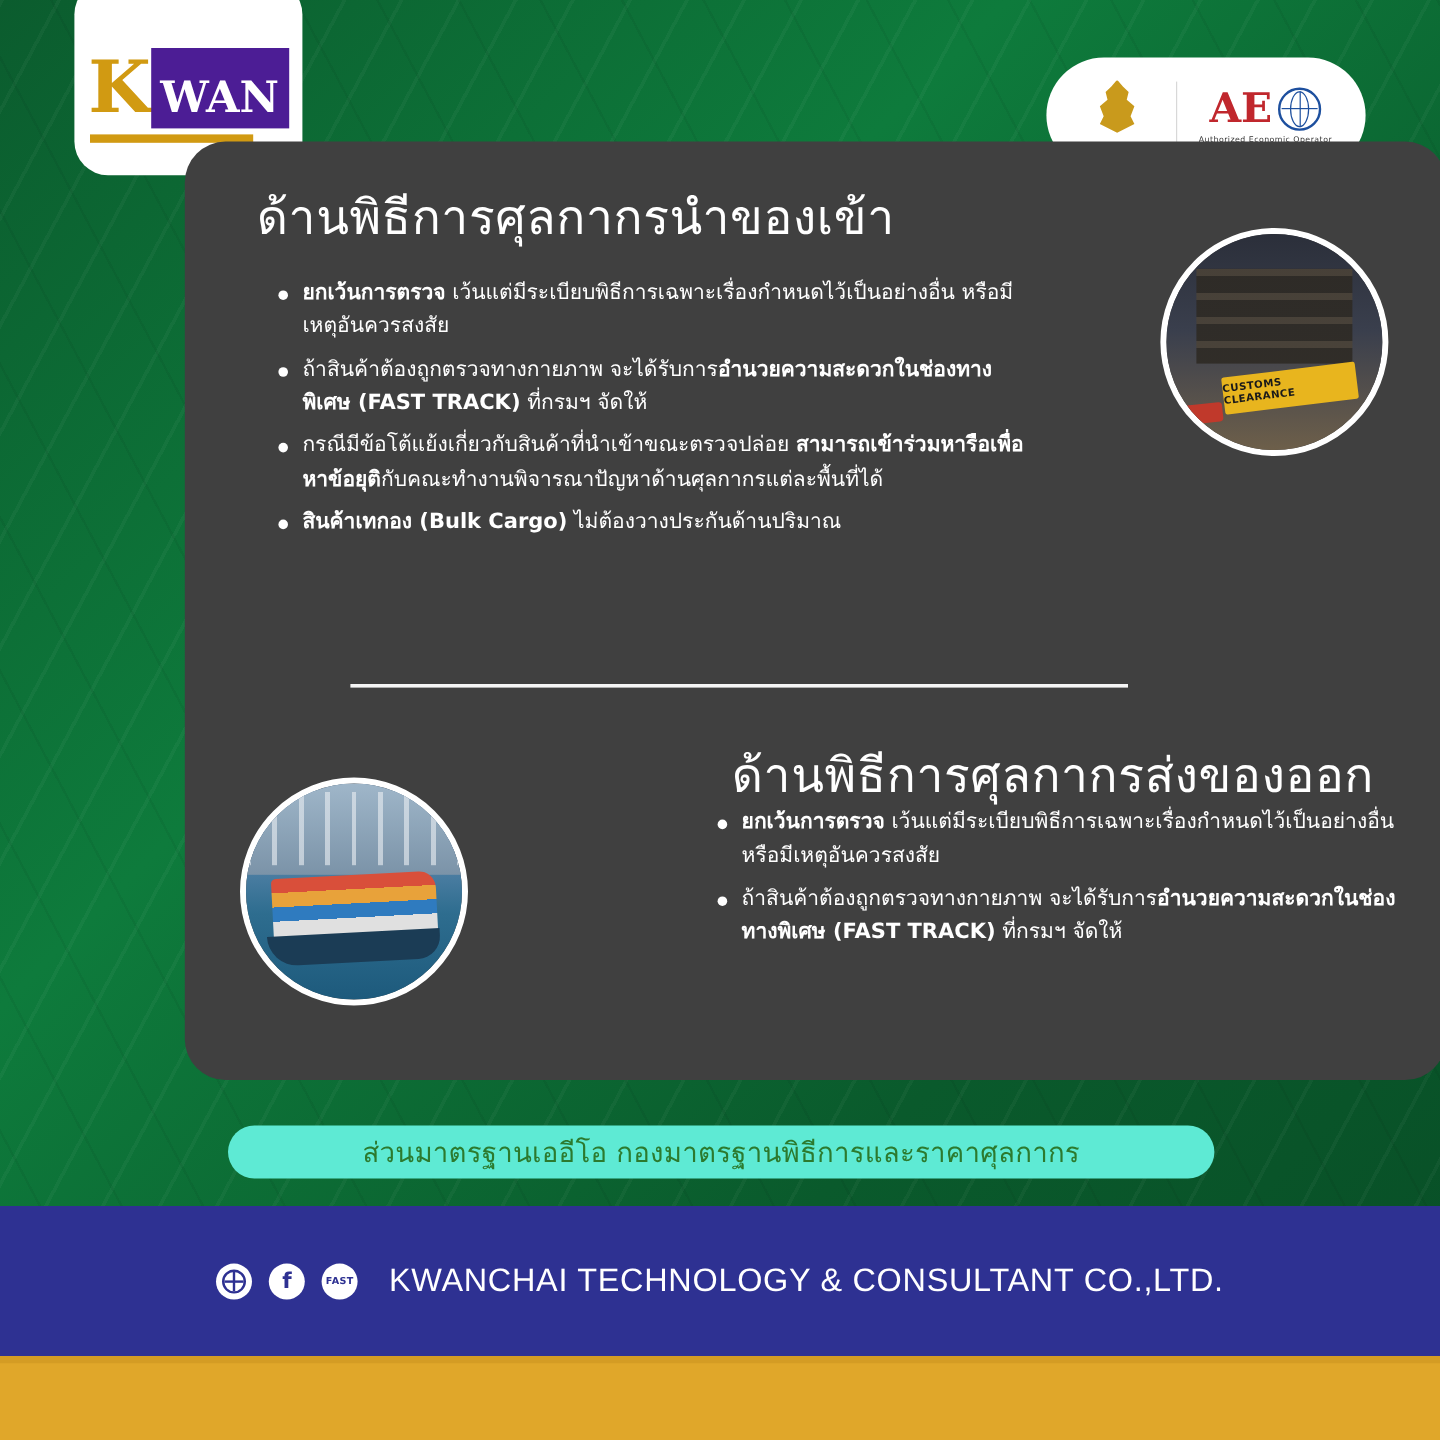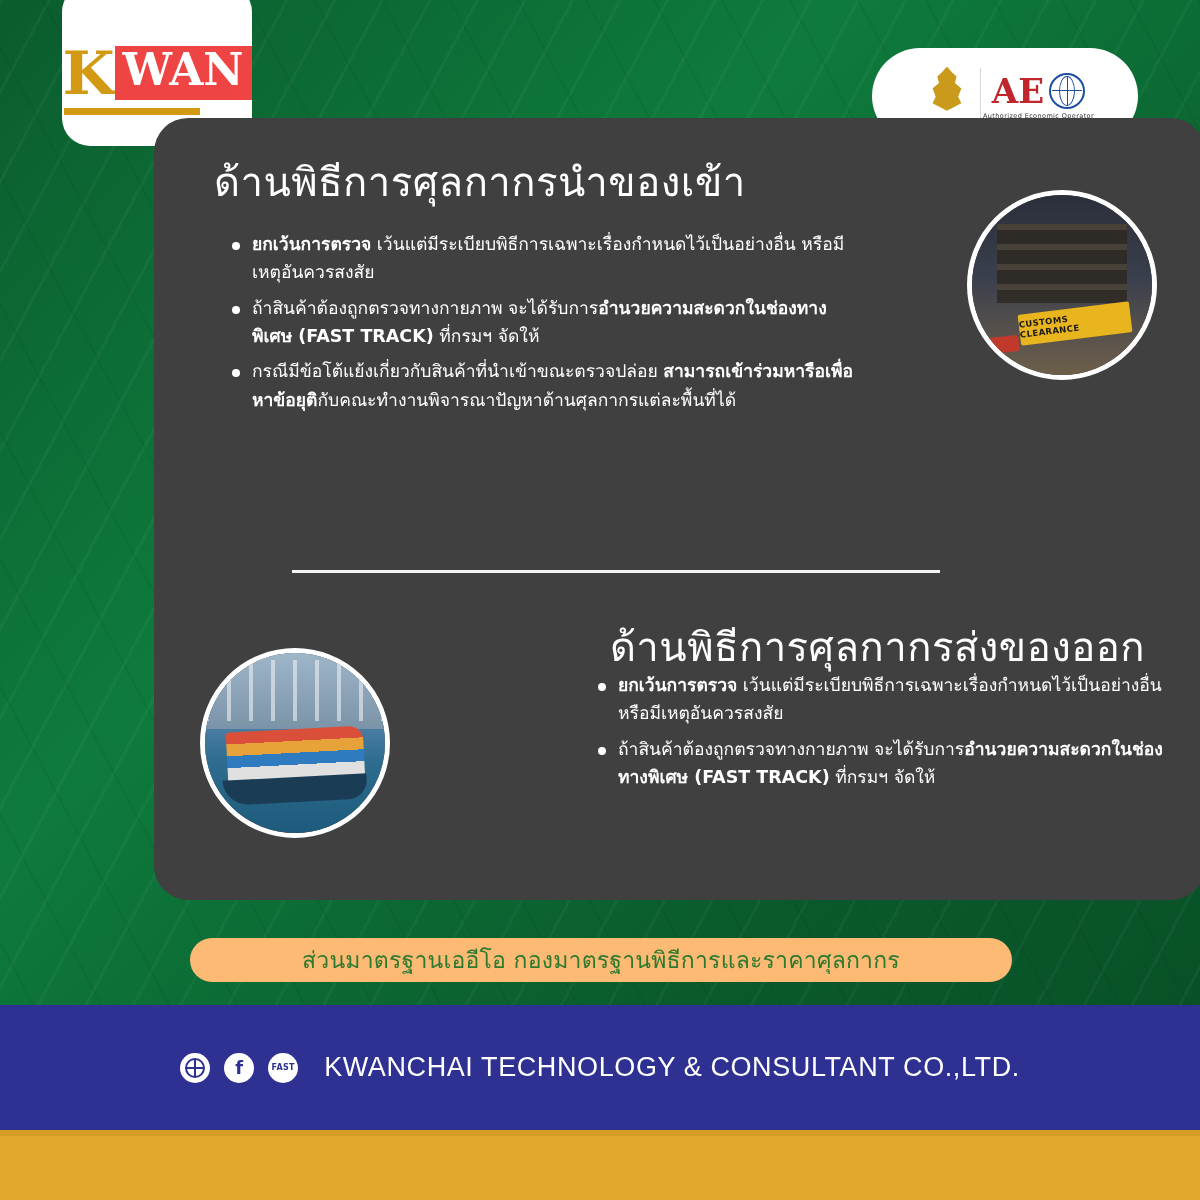--- a/index.html
+++ b/index.html
@@ -64,27 +64,27 @@
   }
   .logo-k {
     font-family: "DejaVu Serif", serif;
     font-weight: bold;
     font-size: 60px;
     color: #d19a12;
     letter-spacing: -2px;
     line-height: 1;
   }
   .logo-wan {
-    background: #ef4444;
+    background: #4c1d95;
     color: #ffffff;
     font-family: "DejaVu Serif", serif;
     font-weight: bold;
-    font-size: 44px;
+    font-size: 36px;
     line-height: 1;
-    padding: 2px 8px 8px 8px;
+    padding: 23px 8px 8px 8px;
     margin-left: 2px;
     letter-spacing: 0px;
   }
   .logo-underline {
     position: absolute;
     left: 2px;
     bottom: -12px;
     width: 136px;
     height: 7px;
     background: #d19a12;
@@ -95,21 +95,21 @@
     position: absolute;
     right: 62px;
     top: 48px;
     width: 266px;
     height: 96px;
     background: #ffffff;
     border-radius: 48px;
     display: flex;
     align-items: center;
     justify-content: center;
-    gap: 2px;
+    gap: 18px;
   }
   .badge-customs {
     width: 62px; height: 70px;
     display: flex; flex-direction: column; align-items: center; justify-content: center;
     color: #b48a16;
   }
   .badge-customs .crest {
     width: 40px; height: 46px;
     background:
       radial-gradient(circle at 50% 18%, #c99a1c 0 6px, transparent 6px),
@@ -286,21 +286,21 @@
     opacity: .95;
   }
 
   
   .ribbon {
     position: absolute;
     left: 190px;
     top: 938px;
     width: 822px;
     height: 44px;
-    background: #fdba74;
+    background: #5eead4;
     border-radius: 22px;
     display: flex;
     align-items: center;
     justify-content: center;
   }
   .ribbon span {
     color: #2c7a2e;
     font-size: 23px;
     letter-spacing: .2px;
   }
@@ -406,20 +406,21 @@
       <div class="pi-shelf"></div>
       <div class="pi-tape"></div>
       <div class="pi-sign">CUSTOMS CLEARANCE</div>
     </div>
   </div>
 
   <ul class="bullets list-import">
     <li><b>ยกเว้นการตรวจ</b> เว้นแต่มีระเบียบพิธีการเฉพาะเรื่องกำหนดไว้เป็นอย่างอื่น หรือมีเหตุอันควรสงสัย</li>
     <li>ถ้าสินค้าต้องถูกตรวจทางกายภาพ จะได้รับการ<b>อำนวยความสะดวกในช่องทางพิเศษ (FAST TRACK)</b> ที่กรมฯ จัดให้</li>
     <li>กรณีมีข้อโต้แย้งเกี่ยวกับสินค้าที่นำเข้าขณะตรวจปล่อย <b>สามารถเข้าร่วมหารือเพื่อหาข้อยุติ</b>กับคณะทำงานพิจารณาปัญหาด้านศุลกากรแต่ละพื้นที่ได้</li>
+    <li><b>สินค้าเทกอง (Bulk Cargo)</b> ไม่ต้องวางประกันด้านปริมาณ</li>
   </ul>
 
   <div class="divider"></div>
 
   <h1 class="h-title h-export">ด้านพิธีการศุลกากรส่งของออก</h1>
 
   <div class="photo photo-export">
     <div class="pe-inner">
       <div class="pe-dock"></div>
       <div class="pe-cranes"></div>

